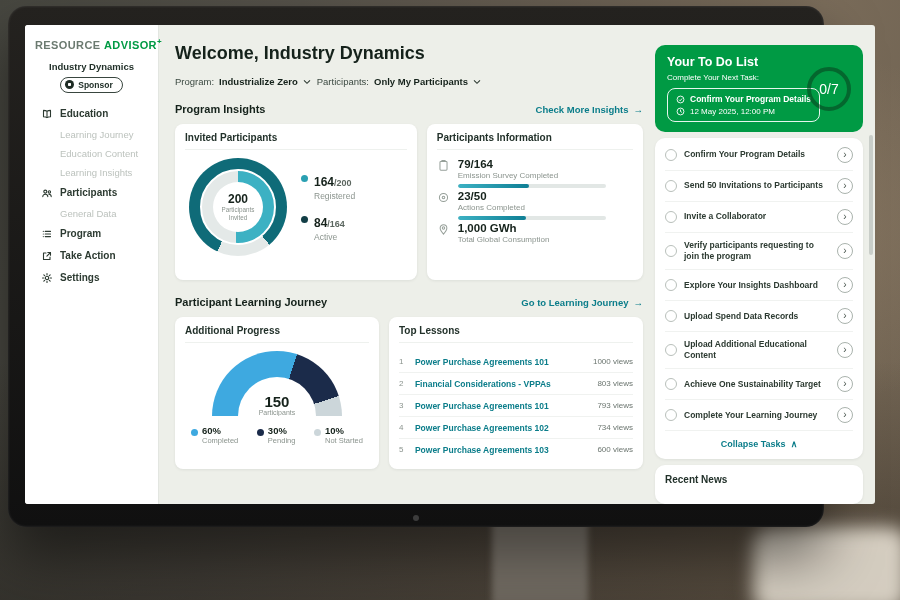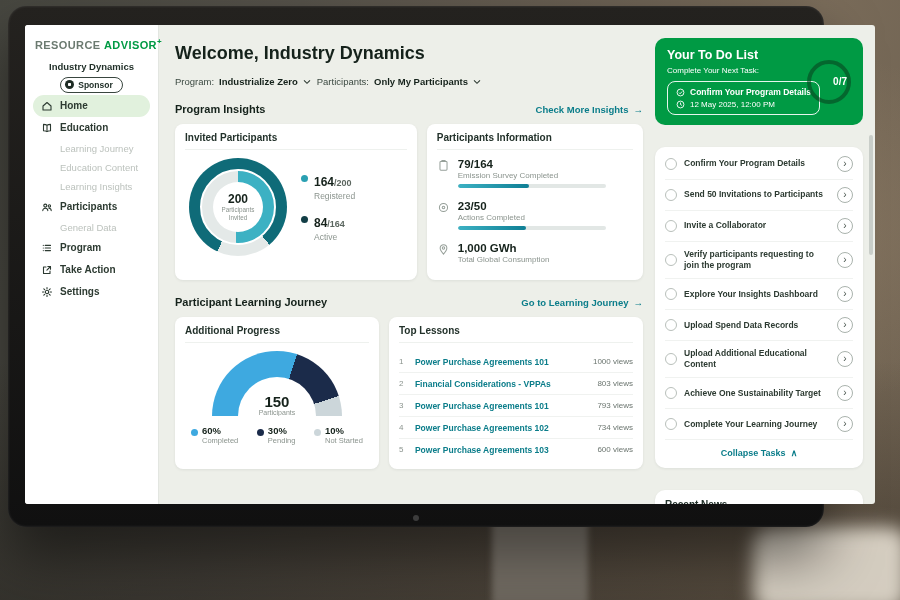--- a/index.html
+++ b/index.html
@@ -24,21 +24,21 @@
     background:#edefe9;overflow:hidden;display:flex;}
   .scrollbar{position:absolute;right:2px;top:110px;width:4px;height:120px;border-radius:2px;background:#c9cec9;}
   
   .sidebar{width:134px;min-width:134px;background:#fff;border-right:1px solid #e3e6e1;
     box-sizing:border-box;padding-top:10px;}
   .logo{padding:2px 10px 6px;font-size:11px;letter-spacing:.4px;white-space:nowrap;}
   .logo .r{color:#6b7a70;font-weight:700;}
   .logo .a{color:#009a44;font-weight:800;}
   .logo sup{color:#009a44;font-size:8px;font-weight:800;}
   .org{text-align:center;font-size:9.5px;font-weight:700;color:#22312a;margin-top:4px;}
-  .sponsor{margin:5px auto 2px;display:flex;align-items:center;gap:4px;border:1px solid #39463f;
+  .sponsor{margin:5px auto 10px;display:flex;align-items:center;gap:4px;border:1px solid #39463f;
     border-radius:10px;padding:2px 9px 2px 4px;font-size:8.5px;font-weight:700;color:#22312a;width:max-content;}
   .sponsor .dot{width:9px;height:9px;border-radius:50%;
     background:radial-gradient(circle,#fff 0 1.4px,#1d2b24 1.5px);}
   .nav{display:flex;flex-direction:column;padding:0 8px;}
   .nav-item{display:flex;align-items:center;gap:7px;font-size:10px;font-weight:700;color:#2c3a31;
     padding:5px 8px;border-radius:14px;cursor:pointer;}
   .nav-item.active{background:#e1f1dd;}
   .nav-item svg{width:12px;height:12px;flex:none;}
   .nav-sub{font-size:9.5px;color:#bcc2bd;padding:4px 8px 4px 27px;cursor:pointer;}
   
@@ -69,21 +69,21 @@
     flex-direction:column;align-items:center;justify-content:center;text-align:center;}
   .donut-center .val{font-size:12px;font-weight:700;color:#15221b;}
   .donut-center .lbl{font-size:6.3px;color:#8b948e;line-height:1.25;}
   .dlegend{display:flex;flex-direction:column;gap:12px;}
   .dleg-item{display:flex;gap:6px;align-items:flex-start;}
   .ldot{width:7px;height:7px;border-radius:50%;margin-top:3px;flex:none;}
   .dleg-val{font-size:12px;font-weight:700;color:#15221b;}
   .dleg-tot{font-size:9px;font-weight:700;color:#5b665f;}
   .dleg-lbl{font-size:8.5px;color:#8b948e;margin-top:1px;}
   
-  .info-row{display:flex;gap:8px;margin-bottom:12px;align-items:flex-start;}
+  .info-row{display:flex;gap:8px;margin-bottom:2px;align-items:flex-start;}
   .info-icon{width:13px;height:13px;flex:none;margin-top:1px;color:#97a09a;}
   .info-val{font-size:11.5px;font-weight:700;color:#15221b;}
   .info-lbl{font-size:8px;color:#8b948e;margin:1px 0 4px;}
   .pbar{width:148px;height:4px;border-radius:2px;background:#e2e7e5;overflow:hidden;}
   .pbar-fill{height:100%;border-radius:2px;background:linear-gradient(90deg,#3cb1c3,#0f7f95);}
   
   .gauge-wrap{width:130px;height:65px;position:relative;margin:6px auto 0;overflow:hidden;}
   .gauge-arc{position:absolute;left:0;top:0;width:130px;height:130px;border-radius:50%;}
   .gauge-hole{position:absolute;left:26px;top:26px;width:78px;height:78px;border-radius:50%;background:#fff;}
   .gauge-center{position:absolute;left:0;right:0;bottom:0;text-align:center;}
@@ -93,28 +93,28 @@
   .gleg{display:flex;gap:4px;align-items:flex-start;}
   .gleg .pct{font-size:9.5px;font-weight:700;color:#15221b;line-height:1.1;}
   .gleg .lbl{font-size:7.5px;color:#8b948e;}
   
   .lesson-row{display:flex;align-items:center;gap:7px;padding:5.5px 0;border-bottom:1px solid #f0f2f0;}
   .lesson-row:last-child{border-bottom:none;}
   .lesson-rank{width:9px;color:#8b948e;font-size:8px;flex:none;}
   .lesson-title{color:#0b7d8a;font-weight:700;font-size:8.5px;flex:1;cursor:pointer;}
   .lesson-views{color:#6b756f;font-size:8px;}
   
-  .rightcol{width:220px;min-width:220px;box-sizing:border-box;padding:13px 12px 0 0;
-    display:flex;flex-direction:column;gap:22px;}
+  .rightcol{width:220px;min-width:220px;box-sizing:border-box;padding:20px 12px 0 0;
+    display:flex;flex-direction:column;gap:6px;}
   .todo-card{background:#009a44;border-radius:10px;padding:10px 12px;color:#fff;position:relative;}
   .todo-title{font-size:12.5px;font-weight:700;}
   .todo-sub{font-size:8px;margin-top:4px;}
   .todo-ring{position:absolute;top:50%;right:12px;transform:translateY(-50%);width:36px;height:36px;
     border-radius:50%;border:4px solid rgba(8,62,30,.55);display:flex;align-items:center;
-    justify-content:flex-end;font-weight:700;font-size:10px;}
+    justify-content:center;font-weight:400;font-size:14px;}
   .todo-next{border:1px solid rgba(255,255,255,.9);border-radius:8px;padding:5px 8px;margin-top:6px;
     width:max-content;max-width:150px;cursor:pointer;}
   .todo-next-task{font-size:8.5px;font-weight:700;display:flex;gap:5px;align-items:center;}
   .todo-next-due{font-size:8px;margin-top:3px;display:flex;gap:5px;align-items:center;}
   .todo-next svg{width:9px;height:9px;flex:none;}
   .tasks-card{background:#fff;border-radius:10px;padding:2px 10px;box-shadow:0 1px 3px rgba(20,30,25,.07);}
   .task-row{display:flex;align-items:center;gap:7px;padding:7px 0;border-bottom:1px solid #f0f2f0;}
   .task-check{width:10px;height:10px;border:1px solid #b9c0bb;border-radius:50%;flex:none;cursor:pointer;}
   .task-label{flex:1;font-size:8.5px;color:#2c3a31;font-weight:700;line-height:1.3;}
   .task-go{width:14px;height:14px;border:1px solid #aab3ad;border-radius:50%;display:flex;
@@ -140,26 +140,20 @@
         <div class="logo">
           <span class="r">RESOURCE</span>
           <span class="a">ADVISOR</span><sup>+</sup>
         </div>
         <div class="org">Industry Dynamics</div>
         <div class="sponsor">
           <span class="dot"></span>
           <span>Sponsor</span>
         </div>
         <nav class="nav">
-          <div class="nav-item active">
-            <svg viewBox="0 0 12 12" fill="none" stroke="currentColor" stroke-width="1.1" stroke-linejoin="round">
-                <path d="M2 6 6 2.5 10 6v4H2z"></path>
-              </svg>
-            <span>Home</span>
-          </div>
           <div class="nav-item">
             <svg viewBox="0 0 12 12" fill="none" stroke="currentColor" stroke-width="1.1" stroke-linejoin="round">
                 <path d="M6 3.2C5.1 2.6 3.9 2.4 2.5 2.4v6.4c1.4 0 2.6.2 3.5.8.9-.6 2.1-.8 3.5-.8V2.4C8.1 2.4 6.9 2.6 6 3.2z"></path>
                 <path d="M6 3.2v6.4"></path>
               </svg>
             <span>Education</span>
           </div>
           <div class="nav-sub">Learning Journey</div>
           <div class="nav-sub">Education Content</div>
           <div class="nav-sub">Learning Insights</div>

